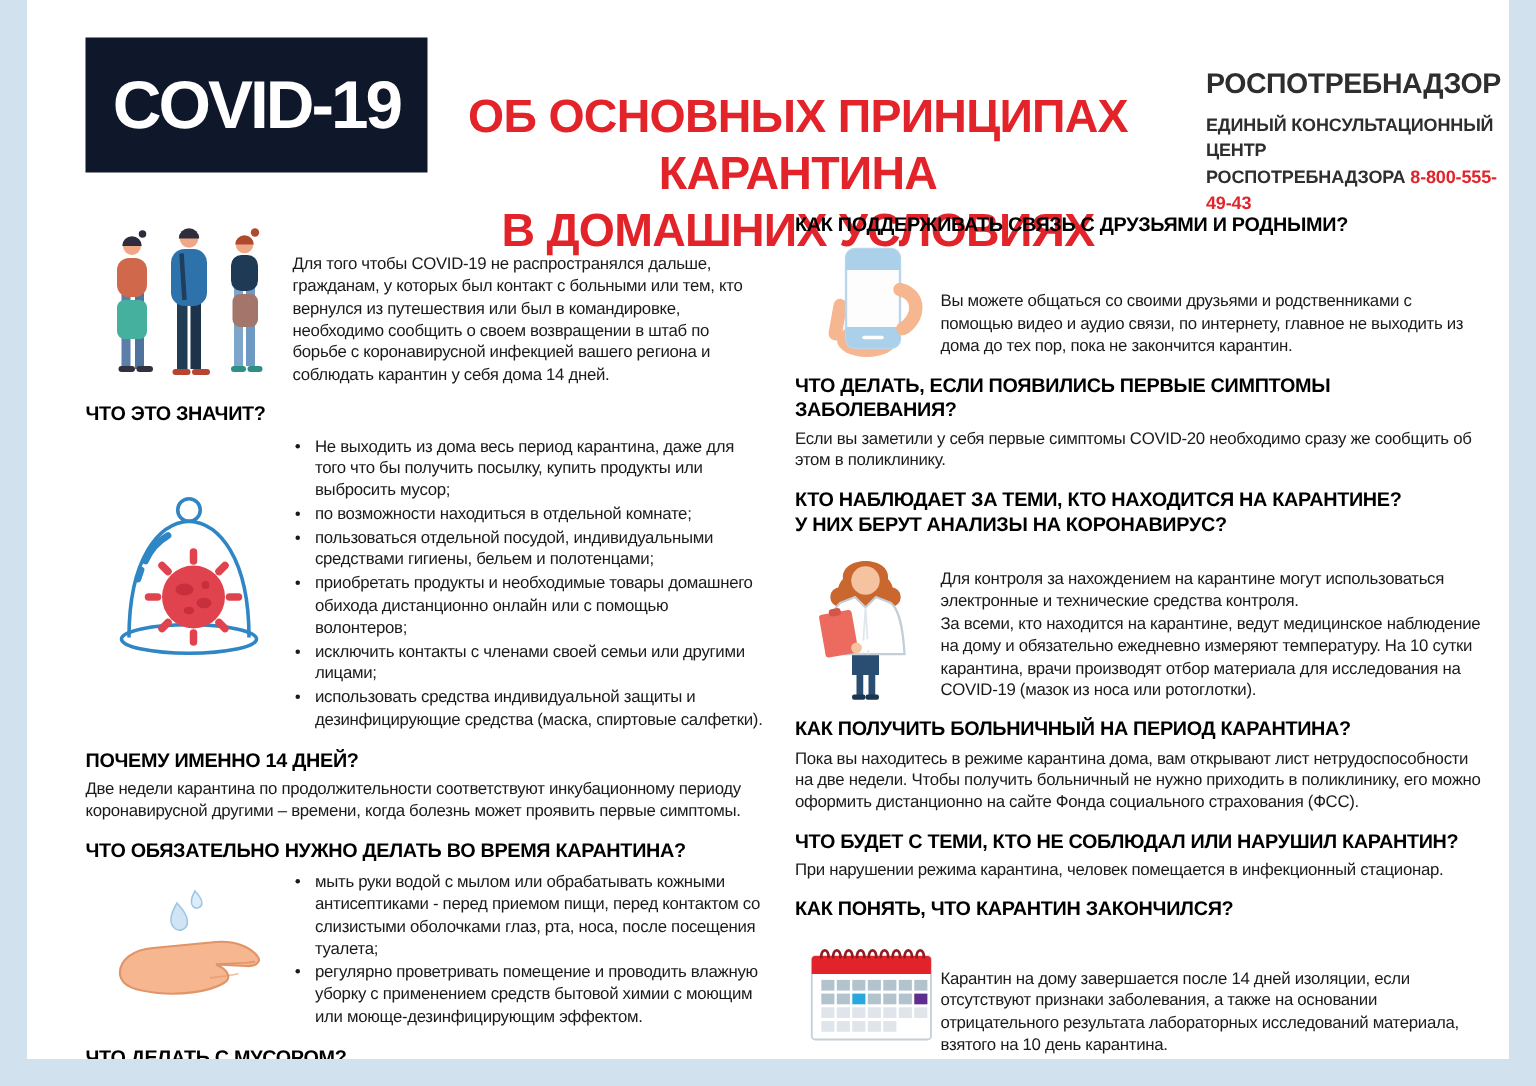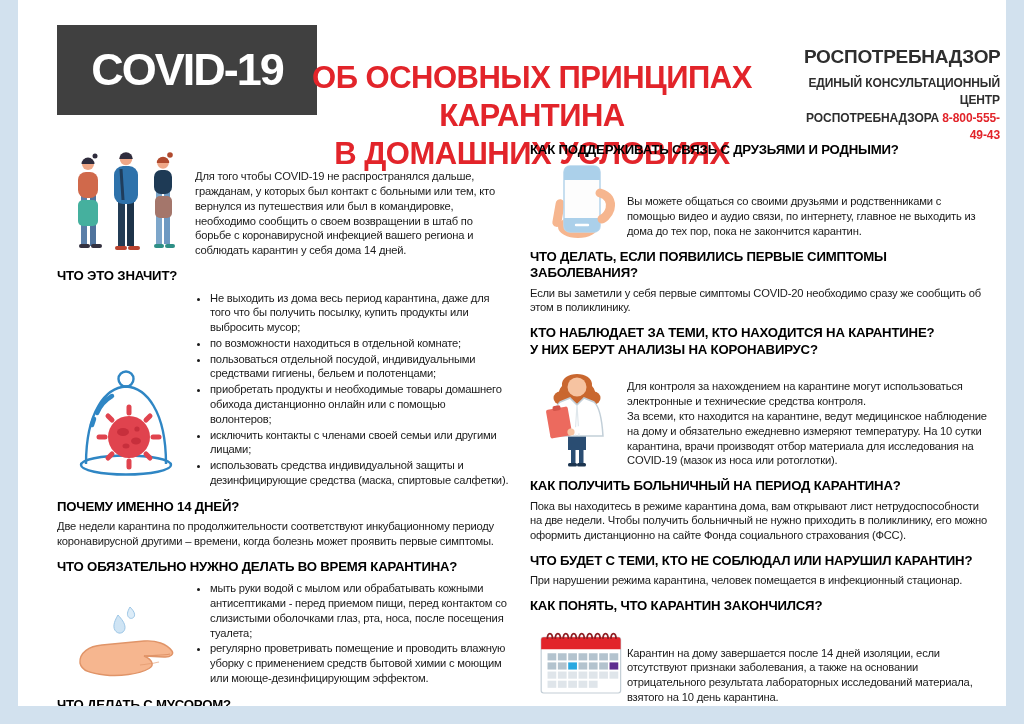--- a/index.html
+++ b/index.html
@@ -1,44 +1,44 @@
 <!DOCTYPE html>
 <html lang="ru"><head>
 <meta charset="utf-8">
 <style>
   html,body{margin:0;padding:0;}
   body{font-family:"Liberation Sans",sans-serif;}
   .canvas{position:relative;width:1024px;height:724px;background:#d2e1ee;overflow:hidden;}
   .sheet{position:absolute;left:18px;top:0;width:988px;height:706px;background:#ffffff;overflow:hidden;}
 
   
-  .badge{position:absolute;left:39px;top:25px;width:260px;height:90px;background:#404040;
+  .badge{position:absolute;left:39px;top:25px;width:228px;height:90px;background:#0f172a;
          display:flex;align-items:center;justify-content:center;color:#fff;font-weight:700;
          font-size:45px;letter-spacing:-2px;}
   .title{position:absolute;left:252px;top:59px;width:524px;text-align:center;color:#e2242a;
          font-weight:700;font-size:31px;line-height:1.22;white-space:pre-line;letter-spacing:-0.5px;}
-  .org{position:absolute;left:786px;top:46px;width:196px;text-align:right;}
+  .org{position:absolute;left:786px;top:46px;width:196px;}
   .org-name{font-size:19px;font-weight:700;color:#2e2e2e;margin-bottom:7px;letter-spacing:-0.3px;}
   .org-sub{font-size:12px;font-weight:700;color:#2e2e2e;line-height:1.45;letter-spacing:-0.1px;}
   .org-phone{color:#e2242a;}
 
   
   .col{position:absolute;top:142px;}
   .col-left{left:39px;width:452px;}
   .col-right{left:512px;width:460px;}
 
   .h{font-size:13.2px;font-weight:700;color:#000;margin:10px 0 4px;line-height:1.25;
      white-space:pre-line;letter-spacing:-0.2px;}
   .h.first{margin-top:0;}
   .p{font-size:11.2px;line-height:1.32;color:#1a1a1a;letter-spacing:-0.2px;white-space:pre-line;margin:0;}
   ul{margin:2px 0 0 0;padding-left:15px;}
   li{font-size:11.2px;line-height:1.32;color:#1a1a1a;letter-spacing:-0.2px;margin:0 0 1px 0;}
 
   .row{display:flex;align-items:flex-end;}
-  .row.center{align-items:flex-end;}
+  .row.center{align-items:center;}
   .ill-l{width:138px;flex:none;display:flex;justify-content:center;}
   .ill-r{width:97px;flex:none;display:flex;justify-content:flex-start;}
   .txt{flex:1;min-width:0;}
 </style>
 </head>
 <body>
 
 <div class="canvas">
   <div class="sheet">
 

